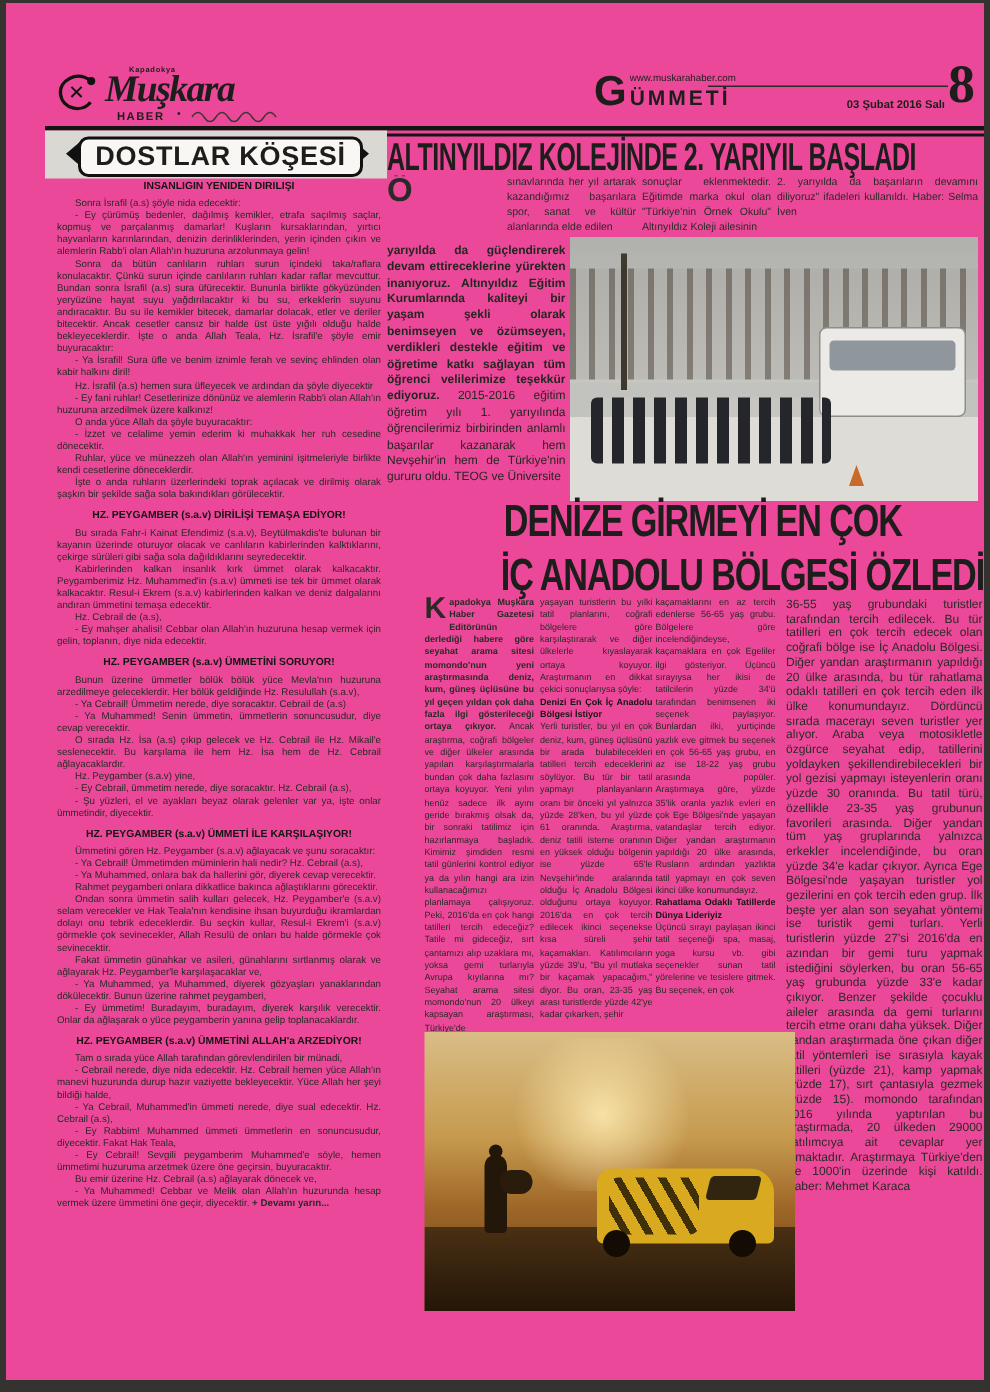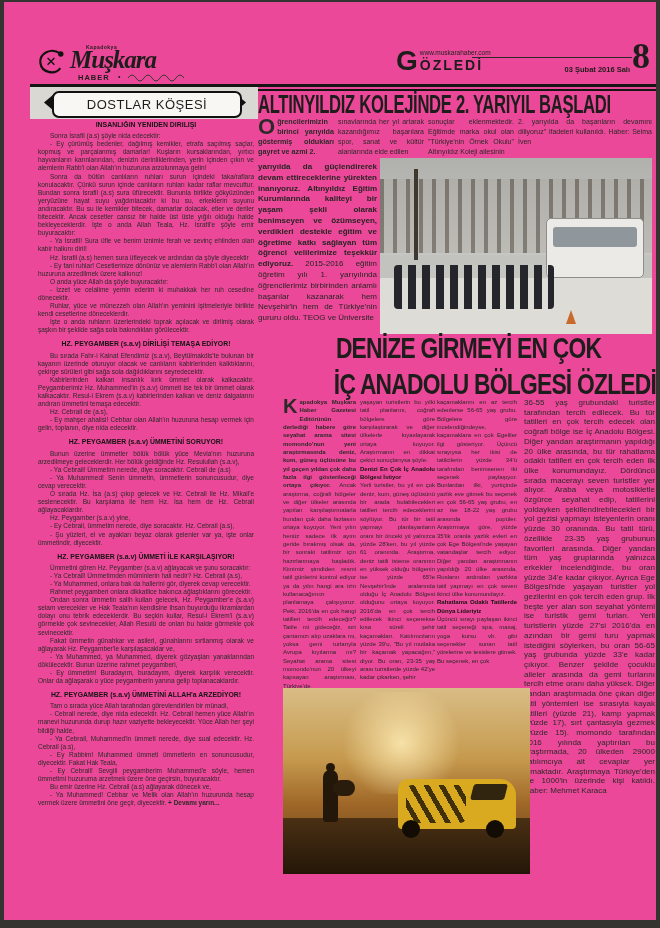--- a/index.html
+++ b/index.html
@@ -26,21 +26,21 @@
   .head-rule-thin{left:468px;top:55px;width:160px;height:1px;background:#2a2a28;}
   .dateline{left:530px;top:63px;width:96px;font-size:7.5px;font-weight:bold;text-align:right;}
   .pageno{left:628px;top:36px;font-family:"Liberation Serif",serif;font-size:36px;font-weight:bold;line-height:36px;}
   .rule-a{left:26px;top:82px;width:626px;height:3px;background:#151513;}
   .rule-b{left:26px;top:87px;width:626px;height:1.6px;background:#151513;}
 
   
   .dk-band{left:26px;top:85px;width:228px;height:32px;background:#d9d8d3;}
   .dk-titlebox{left:48px;top:89px;width:186px;height:23px;background:#f8f7f3;
                border:2.5px solid #111;border-radius:7px;display:flex;align-items:center;justify-content:center;}
-  .dk-title{font-size:13px;font-weight:400;letter-spacing:.5px;}
+  .dk-title{font-size:18px;font-weight:700;letter-spacing:.5px;}
   .dk-chev-l,.dk-chev-r{position:absolute;top:92px;width:10px;height:17px;background:#111;}
   .dk-chev-l{left:40px;clip-path:polygon(100% 0,100% 100%,0 50%);}
   .dk-chev-r{left:232px;clip-path:polygon(0 0,0 100%,100% 50%);}
   .dk-body{left:34px;top:119px;width:216px;height:752px;overflow:hidden;
            font-size:6.5px;line-height:8.1px;text-align:justify;color:#2b2a28;}
   .dk-h{text-align:center;font-weight:800;font-size:6.9px;margin:6px 0 3px;color:#141412;}
   .dk-h:first-child{margin-top:0;}
   .dk-p{margin:0;text-indent:12px;}
 
   
@@ -120,21 +120,21 @@
       <span class="brand-dot">•</span>
       <svg class="brand-script" viewBox="0 0 70 10">
         <path d="M2 6 q4 -6 8 0 t8 0 t8 0 t8 0 t8 0 t8 0 t8 0" fill="none" stroke="#3a3834" stroke-width="1"></path>
       </svg>
     </div>
 
     <div class="abs guncel">
       <span class="g-initial">G</span>
       <span class="g-stack">
         <span class="g-site">www.muskarahaber.com</span>
-        <span class="g-rest">ÖZLEDİ</span>
+        <span class="g-rest">ÜMMETİ</span>
       </span>
     </div>
 
     <div class="abs head-rule-thin"></div>
     <div class="abs dateline">03 Şubat 2016 Salı</div>
     <div class="abs pageno">8</div>
     <div class="abs rule-a"></div>
     <div class="abs rule-b"></div>
   </header>
 
@@ -189,21 +189,21 @@
         <p class="dk-p">- Ya Muhammed! Cebbar ve Melik olan Allah'ın huzurunda hesap vermek üzere ümmetini öne geçir, diyecektir.<b> + Devamı yarın...</b></p>
       </div>
   </section>
 
   <section>
     <div class="abs a1-headline">
       <span class="hl">ALTINYILDIZ KOLEJİNDE 2. YARIYIL BAŞLADI</span>
     </div>
 
     <div class="abs a1col a1-colA-top">
-      <span class="dc dc-a1">Ö</span><span>ğrencilerimizin birinci yarıyılda göstermiş oldukları gayret ve azmi 2.</span>
+      <span class="dc dc-a1">Ö</span>
     </div>
     <div class="abs a1col a1-colB">sınavlarında her yıl artarak kazandığımız başarılara spor, sanat ve kültür alanlarında elde edilen</div>
     <div class="abs a1col a1-colC">sonuçlar eklenmektedir. Eğitimde marka okul olan "Türkiye'nin Örnek Okulu" Altınyıldız Koleji ailesinin</div>
     <div class="abs a1col a1-colD">2. yarıyılda da başarıların devamını diliyoruz" ifadeleri kullanıldı. Haber: Selma İven</div>
 
     <div class="abs a1-colA-cont">
       <b>yarıyılda da güçlendirerek devam ettireceklerine yürekten inanıyoruz. Altınyıldız Eğitim Kurumlarında kaliteyi bir yaşam şekli olarak benimseyen ve özümseyen, verdikleri destekle eğitim ve öğretime katkı sağlayan tüm öğrenci velilerimize teşekkür ediyoruz.</b><span> 2015-2016 eğitim öğretim yılı 1. yarıyılında öğrencilerimiz birbirinden anlamlı başarılar kazanarak hem Nevşehir'in hem de Türkiye'nin gururu oldu. TEOG ve Üniversite</span>
     </div>
 
     <div class="abs photo1">

